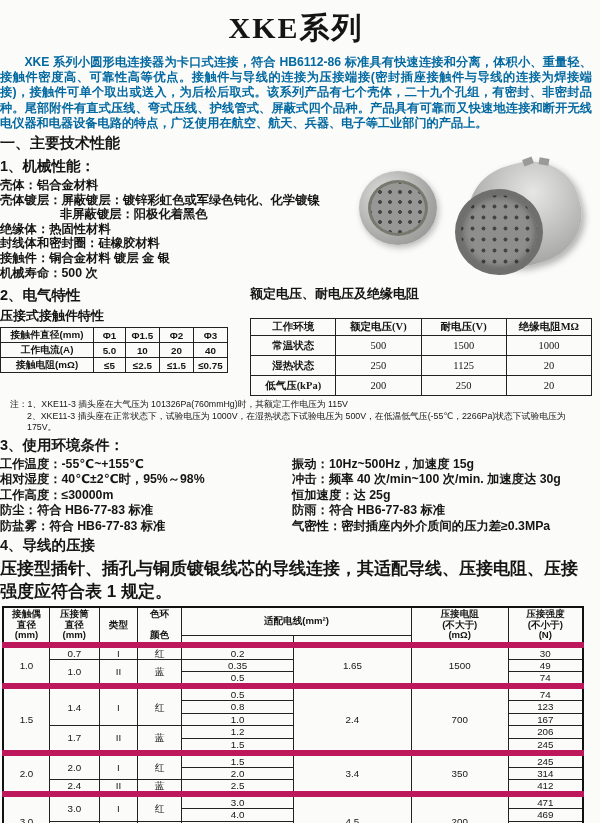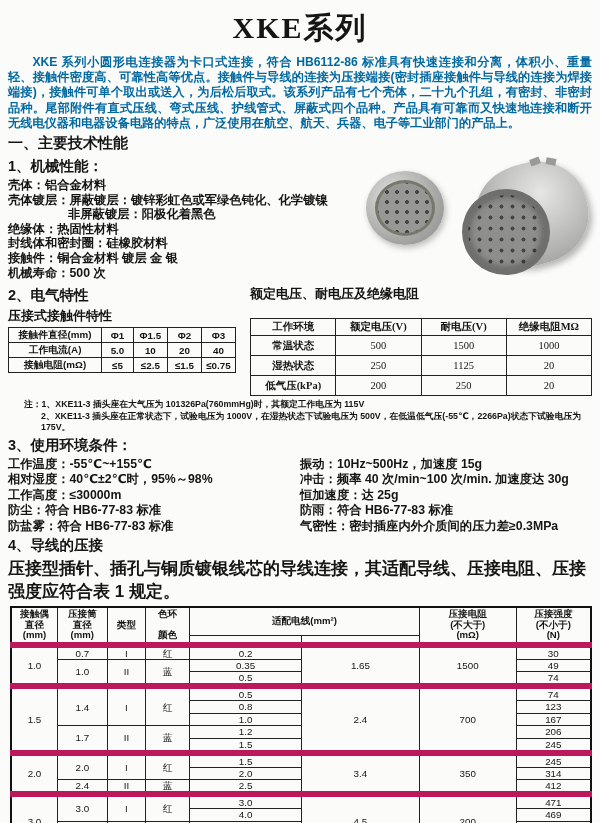--- a/index.html
+++ b/index.html
@@ -2,21 +2,21 @@
 <html><head>
 <meta charset="utf-8">
 <style>
   * { margin:0; padding:0; box-sizing:border-box; }
   html,body { width:600px; }
   body {
     width:600px; height:823px; overflow:hidden;
     background:#fbfbf9; color:#151515;
     font-family:"Liberation Sans","DejaVu Sans",sans-serif;
   }
-  .page { width:600px; height:707px; padding:6px 8px 4px 8px; position:relative; }
+  .page { width:600px; height:707px; padding:6px 8px 4px 0; position:relative; }
 
   h1.title { text-align:center; font-size:30px; font-weight:bold; letter-spacing:2px; margin:2px 0 6px 0; font-family:"Liberation Serif","DejaVu Serif",serif; }
 
   p.intro { font-size:12.2px; line-height:15.2px; text-align:justify; text-indent:2em; font-weight:bold; color:#0369a1; margin-bottom:3px; }
 
   h2.sec { font-size:15px; font-weight:bold; margin:2px 0 2px 0; }
   h3.sub { font-size:14.5px; font-weight:bold; margin:2px 0 2px 0; }
   .subcap { font-size:13px; font-weight:bold; margin:1px 0 2px 0; }
 
   .row1 { display:flex; }
@@ -51,21 +51,21 @@
   .elec-row { display:flex; margin-top:1px; }
   .elec-left { width:242px; }
   .elec-right { width:342px; margin-left:8px; }
   table.t-small { width:228px; margin-top:1px; }
   table.t-small td { font-size:9.8px; font-weight:bold; height:15px; padding:0 1px; }
   table.t-volt { width:342px; margin-top:15px;font-family:Liberation Serif, serif; }
   table.t-volt th { font-size:10.5px; font-weight:bold; height:17px; }
   table.t-volt td { font-size:10.5px; height:20px; }
   table.t-volt td.envc, table.t-volt th { font-weight:bold; }
 
-  .notes { font-size:8.8px; font-weight:bold; margin:3px 0 2px 16px; line-height:11.5px; }
+  .notes { font-size:8.8px; font-weight:normal; margin:3px 0 2px 10px; line-height:11.5px; }
   .notes .ni { padding-left:17px; }
   .notes .n0 { padding-left:0; }
 
   .env-row { display:flex; font-weight:bold; }
   .env-col { font-size:12.3px; line-height:15.5px; }
   .env-col.l { width:292px; }
   .env-col.r { width:292px; }
 
   p.crimp-intro { font-size:17px; font-weight:bold; margin:1px 0 3px 0; }
 

